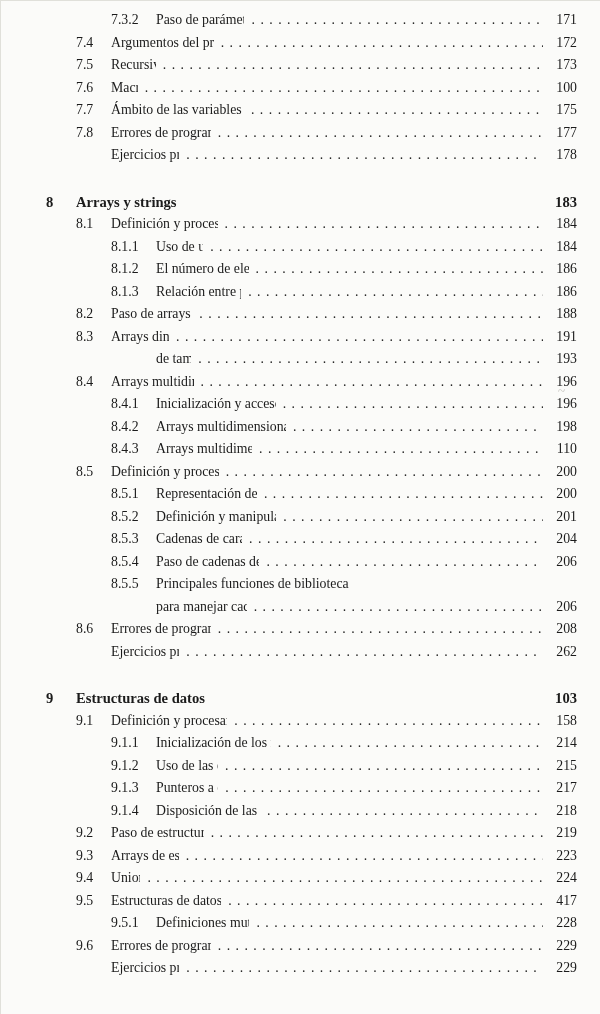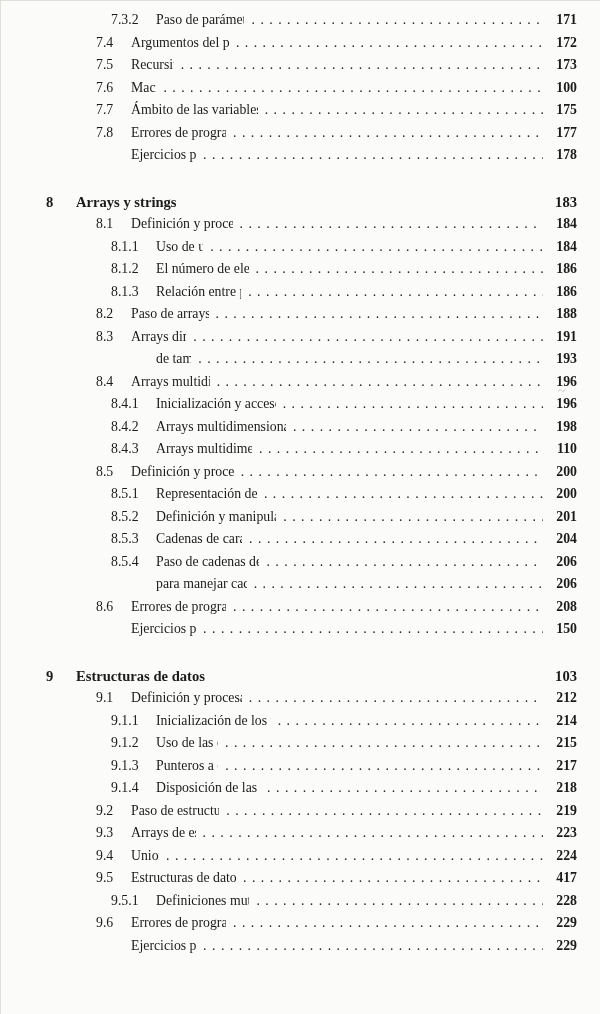--- a/index.html
+++ b/index.html
@@ -27,37 +27,37 @@
     font-size: 13.8px;
     white-space: nowrap;
   }
   .chapter { margin-top: 24px; }
   .chapter .line { font-weight: bold; font-size: 14.6px; }
   .section .line { padding-left: 30px; }
   .subsection .line { padding-left: 65px; }
   .subsection .line.cont { padding-left: 110px; }
   .num { flex: 0 0 auto; }
   .chapter .num { width: 30px; }
-  .section .num { width: 35px; margin-left: 20px; }
+  .section .num { width: 35px; }
   .subsection .num { width: 45px; }
   .title { flex: 0 1 auto; min-width: 0; overflow: hidden; }
   .leader {
     flex: 1 1 auto;
     min-width: 6px;
     overflow: hidden;
     white-space: nowrap;
     margin: 0 8px 0 7px;
     color: #262626;
   }
   .leader::after {
     content: ". . . . . . . . . . . . . . . . . . . . . . . . . . . . . . . . . . . . . . . . . . . . . . . . . . . . . . . . . . . . . . . . . . . . . .";
     letter-spacing: 1px;
   }
   .chapter .leader::after { content: ""; }
-  .pg { flex: 0 0 auto; min-width: 26px; text-align: right; font-weight: bold; }
+  .pg { flex: 0 0 auto; min-width: 26px; text-align: right; }
   .artifact {
     position: absolute;
     right: 36px; top: 382px;
     color: #c3c1bc;
     font-size: 13px;
     letter-spacing: -1px;
   }
 </style>
 </head>
 <body>
@@ -249,56 +249,60 @@
       </div>
       <div class="entry subsection">
         <div class="line">
           <span class="num">8.5.4</span>
           <span class="title">Paso de cadenas de caracteres a funciones</span>
           <span class="leader"></span>
           <span class="pg">206</span>
         </div>
       </div>
       <div class="entry subsection">
+        <div class="line">
+          <span class="num">8.5.5</span>
+          <span class="title">Principales funciones de biblioteca</span>
+        </div>
         <div class="line cont">
           <span class="title">para manejar cadenas de caracteres</span>
           <span class="leader"></span>
           <span class="pg">206</span>
         </div>
       </div>
       <div class="entry section">
         <div class="line">
           <span class="num">8.6</span>
           <span class="title">Errores de programación comunes</span>
           <span class="leader"></span>
           <span class="pg">208</span>
         </div>
       </div>
       <div class="entry section">
         <div class="line">
           <span class="num"></span>
           <span class="title">Ejercicios propuestos</span>
           <span class="leader"></span>
-          <span class="pg">150</span>
+          <span class="pg">262</span>
         </div>
       </div>
       <div class="entry chapter">
         <div class="line">
           <span class="num">9</span>
           <span class="title">Estructuras de datos</span>
           <span class="leader"></span>
           <span class="pg">103</span>
         </div>
       </div>
       <div class="entry section">
         <div class="line">
           <span class="num">9.1</span>
           <span class="title">Definición y procesamiento de estructuras</span>
           <span class="leader"></span>
-          <span class="pg">212</span>
+          <span class="pg">158</span>
         </div>
       </div>
       <div class="entry subsection">
         <div class="line">
           <span class="num">9.1.1</span>
           <span class="title">Inicialización de los miembros de una estructura</span>
           <span class="leader"></span>
           <span class="pg">214</span>
         </div>
       </div>

